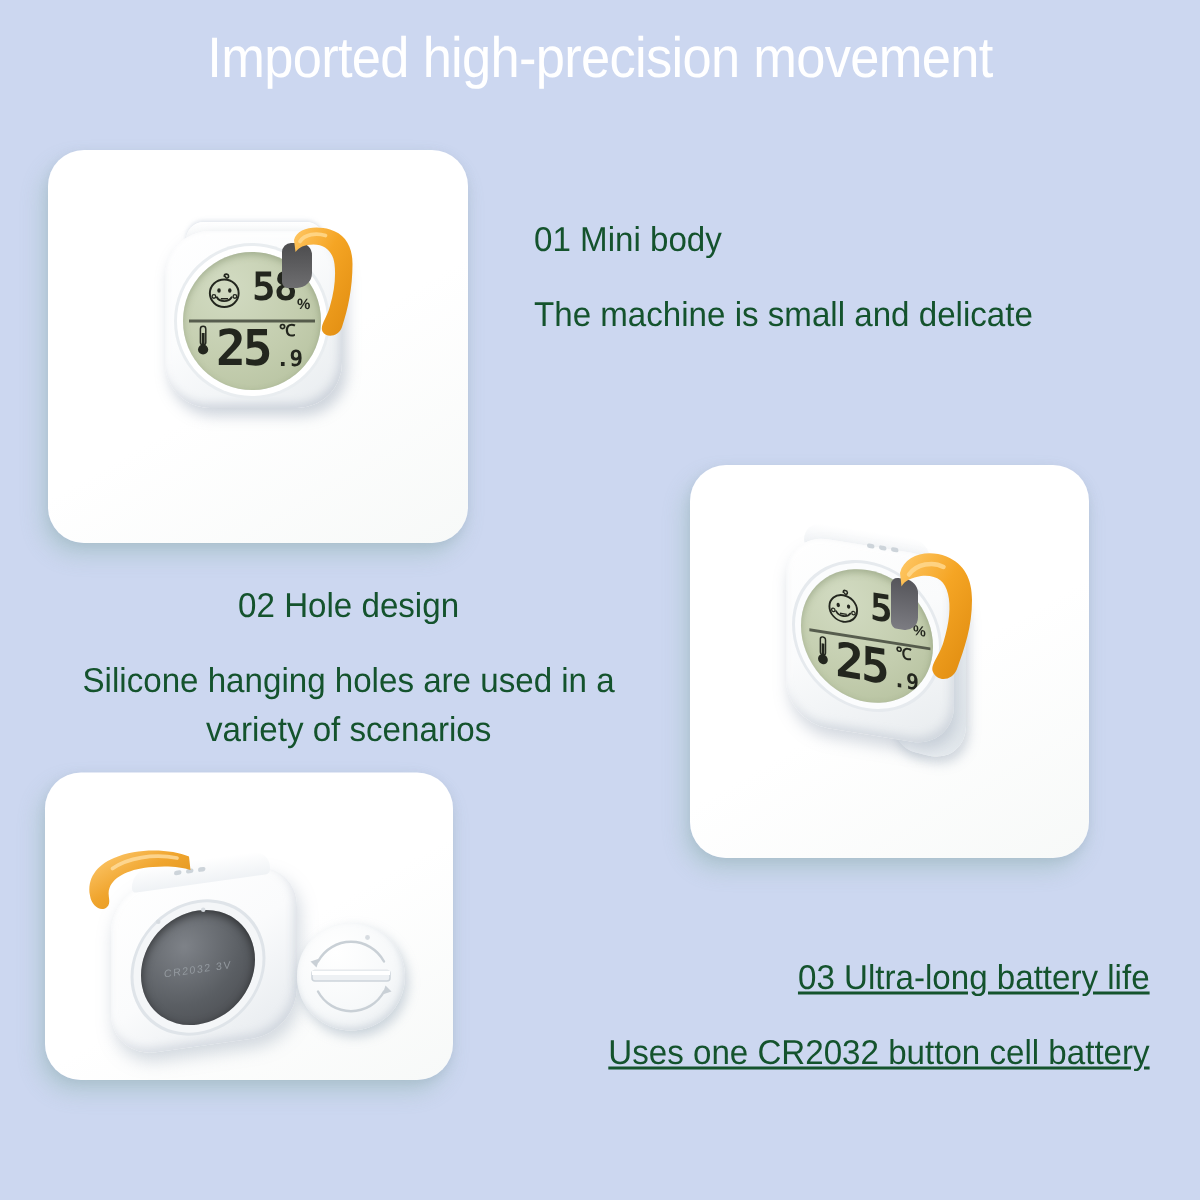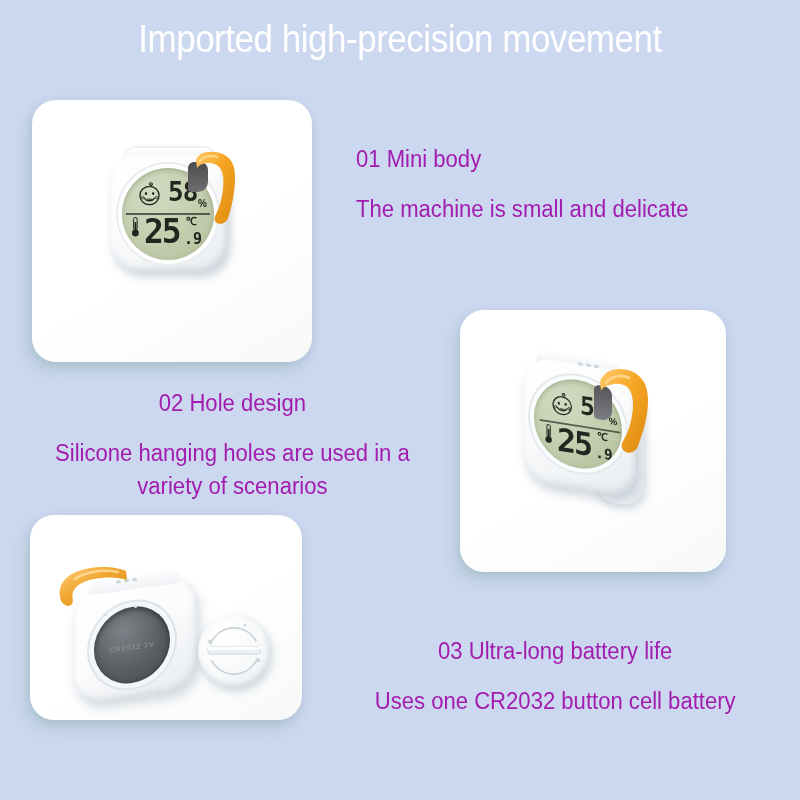--- a/index.html
+++ b/index.html
@@ -30,35 +30,35 @@
     border-radius:24px;
     box-shadow:
       -4px 8px 14px rgba(120,170,150,0.30),
       0 2px 6px rgba(150,160,190,0.25);
   }
   #card-1{ left:32px;  top:100px; width:280px; height:262px; }
   #card-2{ left:460px; top:310px; width:266px; height:262px; }
   #card-3{ left:30px;  top:515px; width:272px; height:205px; }
 
   
-  .feature{ position:absolute; color:#a21caf; }
+  .feature{ position:absolute; color:#14532d; }
   .feature .head{
     font-size:23px; font-weight:400; letter-spacing:0px;
     transform:scaleX(0.96); transform-origin:left center;
     white-space:nowrap;
   }
   .feature .sub{
     font-size:23px; font-weight:400; margin-top:20px;
     letter-spacing:0px; transform:scaleX(0.96); transform-origin:left center;
     line-height:1.45;
   }
   #feature-1{ left:356px; top:146px; width:420px; text-align:left; }
   #feature-2{ left:14px;  top:390px; width:420px; text-align:center; }
   #feature-2 .head,#feature-2 .sub{ transform-origin:right center; }
-  #feature-3{ left:344px; top:638px; width:440px; text-align:center; }
+  #feature-3{ left:344px; top:638px; width:440px; text-align:right;text-decoration:underline; }
 
   
   .dev-front{
     position:absolute; left:78px; top:48px;
     width:128px; height:128px;
   }
   .dev-front .body{
     position:absolute; left:0; top:6px; width:118px; height:118px;
     background:linear-gradient(145deg,#ffffff 0%,#fbfcfd 40%,#e8ecef 100%);
     border-radius:30px;

